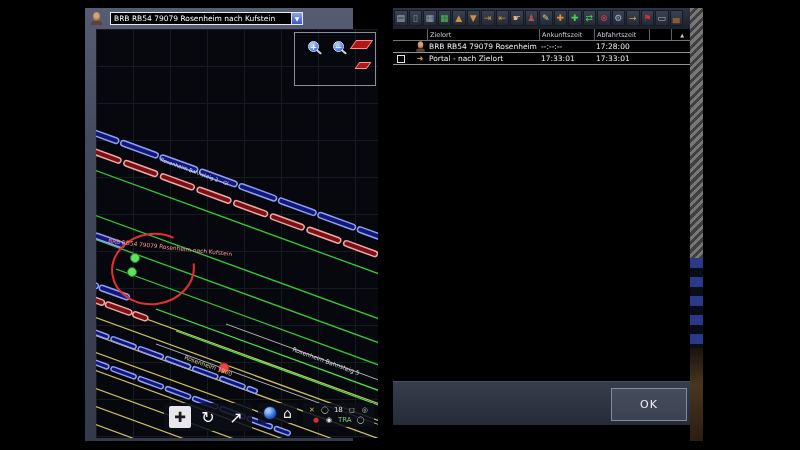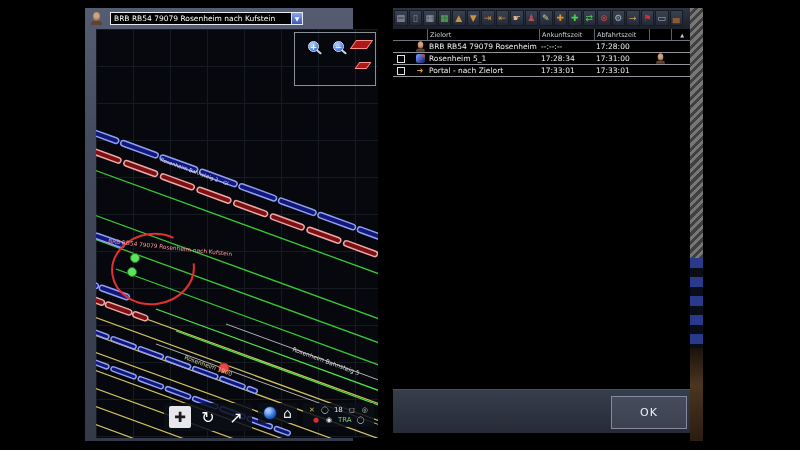--- a/index.html
+++ b/index.html
@@ -65,21 +65,21 @@
   .trh .c1,.trh .c2,.trh .c3,.trh .c4,.trh .c5{border-left:1px solid #5a5f68;}
   .cb-slot{width:13px;display:flex;align-items:center;}
   .icon-slot{width:12px;display:flex;align-items:center;justify-content:center;}
   .checkbox{width:8px;height:8px;border:1px solid #dfe3ea;background:#000;}
   .mini-head{transform:scale(.8);transform-origin:center;}
   .stop-ic{width:9px;height:9px;border-radius:2px;background:linear-gradient(135deg,#6a8af0 20%,#23337a 80%);position:relative;}
   .stop-ic::after{content:"";position:absolute;right:0;top:0;width:3px;height:3px;border-radius:50%;background:#d04040;}
   .portal-ic{color:#e2a23a;font-weight:bold;font-size:8px;line-height:8px;}
   .sort{font-size:5px;color:#c8c8c8;}
 
-  .footer{position:absolute;left:0;bottom:8px;width:100%;height:44px;
+  .footer{position:absolute;left:0;bottom:16px;width:100%;height:44px;
     background:linear-gradient(180deg,#363d4c,#262b37);border-top:1px solid #4a5060;}
   .ok-btn{position:absolute;right:3px;top:6px;width:76px;height:33px;
     background:rgba(130,140,160,.22);border:1px solid #828ba0;color:#f0f0f0;
     font-size:11px;letter-spacing:1px;display:flex;align-items:center;justify-content:center;}
 
   
   .scene-strip{position:absolute;left:690px;top:8px;width:13px;height:433px;background:#0a0a0a;}
   .strip-stripes{height:250px;background:repeating-linear-gradient(135deg,#8a8a8a 0 3px,#4a4a4a 3px 6px);
     opacity:.85;}
   .strip-windows{height:90px;background:repeating-linear-gradient(180deg,#2a3a8a 0 10px,#0a0d18 10px 19px);}
@@ -243,37 +243,20 @@
               <span class="head mini-head"></span>
             </span>
         </div>
         <div class="c1">BRB RB54 79079 Rosenheim nach K</div>
         <div class="c2">--:--:--</div>
         <div class="c3">17:28:00</div>
         <div class="c4"></div>
         <div class="c5"></div>
       </div>
 
-      <div class="tr">
-        <div class="c0">
-          <span class="cb-slot">
-              <span class="checkbox"></span>
-            </span>
-          <span class="icon-slot">
-              <span class="stop-ic"></span>
-            </span>
-        </div>
-        <div class="c1">Rosenheim 5_1</div>
-        <div class="c2">17:28:34</div>
-        <div class="c3">17:31:00</div>
-        <div class="c4">
-            <span class="head mini-head"></span>
-          </div>
-        <div class="c5"></div>
-      </div>
 
       <div class="tr">
         <div class="c0">
           <span class="cb-slot">
               <span class="checkbox"></span>
             </span>
           <span class="icon-slot">
               <span class="portal-ic">➜</span>
             </span>
         </div>

